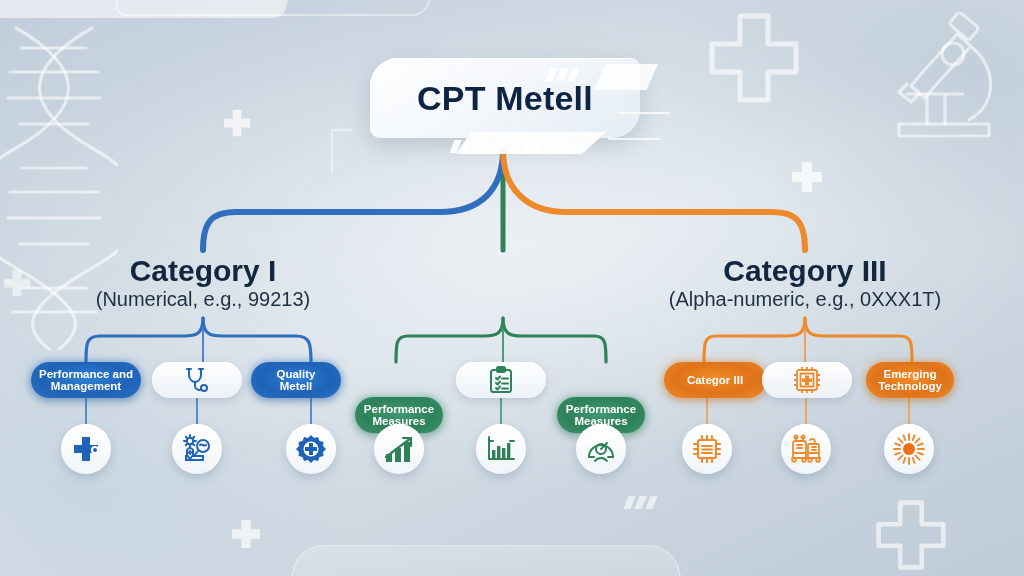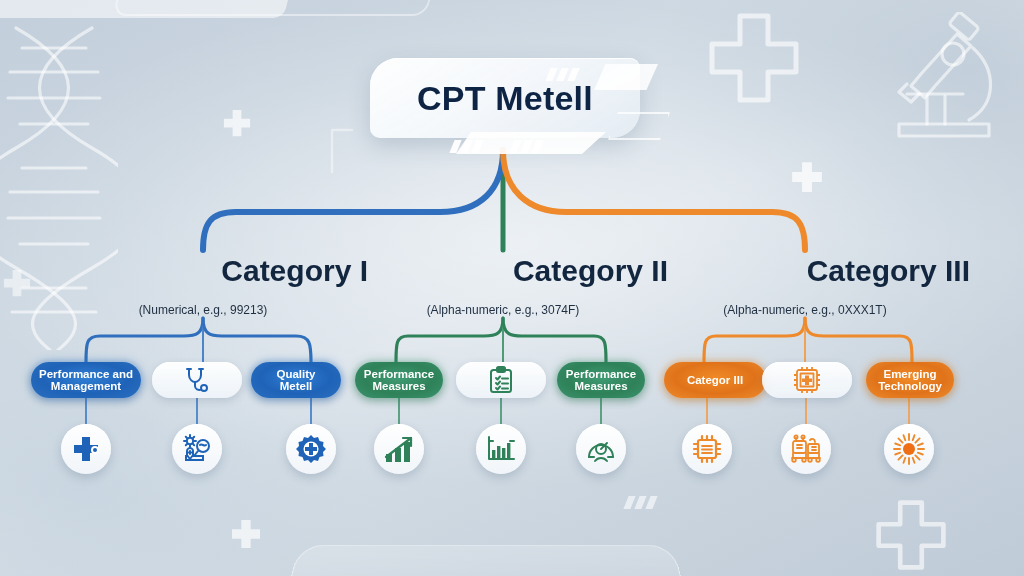--- a/index.html
+++ b/index.html
@@ -77,36 +77,36 @@
     position:absolute;left:86px;bottom:-16px;width:150px;height:22px;
     background:rgba(255,255,255,0.92);
     clip-path:polygon(10% 0,100% 0,84% 100%,0 100%);
   }
   .stripes{position:absolute;display:flex;gap:4px;pointer-events:none;}
   .stripes b{display:block;width:7px;height:13px;background:rgba(255,255,255,0.95);transform:skewX(-22deg);}
   .stripes.dim b{background:rgba(255,255,255,0.6);}
 
   
   .cat{position:absolute;text-align:center;width:330px;}
-  .cat .h{font-size:30px;font-weight:700;color:#12263f;line-height:1.05;text-align:right;}
-  .cat .s{font-size:12px;color:#1f2f42;margin-top:16px;}
+  .cat .h{font-size:30px;font-weight:700;color:#12263f;line-height:1.05;}
+  .cat .s{font-size:20px;color:#1f2f42;margin-top:1px;}
 
   
   .pill{
     position:absolute;height:36px;border-radius:18px;
     display:flex;align-items:center;justify-content:center;
     text-align:center;line-height:1.08;
     font-size:11.5px;font-weight:700;color:#ffffff;
     box-shadow:0 3px 8px rgba(60,85,115,0.25);
     padding:0 6px;box-sizing:border-box;
   }
   .pill.blue{background:radial-gradient(ellipse at 50% 45%,#2f7fd4 0%,#1f63b8 55%,#2a6fc0 100%);
              box-shadow:0 0 10px rgba(45,120,200,0.55),0 3px 8px rgba(40,70,110,0.3);}
   .pill.green{background:radial-gradient(ellipse at 50% 45%,#3f9a73 0%,#2e8158 55%,#3d9470 100%);
-              box-shadow:0 0 10px rgba(60,150,110,0.5),0 3px 8px rgba(40,90,70,0.3);}
+              box-shadow:0 0 10px rgba(60,150,110,0.5),0 3px 8px rgba(40,90,70,0.3);margin-top:35px;}
   .pill.orange{background:radial-gradient(ellipse at 50% 45%,#f08a26 0%,#e0731a 55%,#ee8a2b 100%);
                box-shadow:0 0 10px rgba(235,140,45,0.55),0 3px 8px rgba(150,90,25,0.3);}
   .pill.ghost{
     background:linear-gradient(180deg,rgba(255,255,255,0.96),rgba(238,244,249,0.92));
     box-shadow:0 3px 9px rgba(70,95,125,0.2), inset 0 1px 0 #fff;
   }
   .pill.ghost svg{display:block;}
 
   
   .circ{
@@ -313,24 +313,20 @@
   <div class="circ" style="left:286px;top:424px;">
     <span>
       <svg width="30" height="30" viewBox="0 0 30 30">
         <path d="M15 1 L18 4 L22 3 L23.5 7 L27.5 8 L27 12 L30 15 L27 18 L27.5 22 L23.5 23 L22 27 L18 26 L15 29 L12 26 L8 27 L6.5 23 L2.5 22 L3 18 L0 15 L3 12 L2.5 8 L6.5 7 L8 3 L12 4 Z" fill="#1f63b8"></path>
         <circle cx="15" cy="15" r="7.5" fill="#fff"></circle>
         <path d="M13 9 L17 9 L17 13 L21 13 L21 17 L17 17 L17 21 L13 21 L13 17 L9 17 L9 13 L13 13 Z" fill="#1f63b8"></path>
       </svg>
     </span>
   </div>
 
-  <div class="cat" style="left:338px;top:255px;">
-    <div class="h">Category II</div>
-    <div class="s">(Alpha-numeric, e.g., 3074F)</div>
-  </div>
 
   <div class="pill green" style="left:355px;top:362px;width:88px;">
     <span style="white-space:pre-line">Performance
 Measures</span>
   </div>
   <div class="pill ghost" style="left:456px;top:362px;width:90px;">
     <span>
       <svg width="26" height="28" viewBox="0 0 26 28">
         <g fill="none" stroke="#2e8158" stroke-width="2" stroke-linejoin="round" stroke-linecap="round">
           <rect x="3" y="4" width="20" height="22" rx="2.5"></rect>

